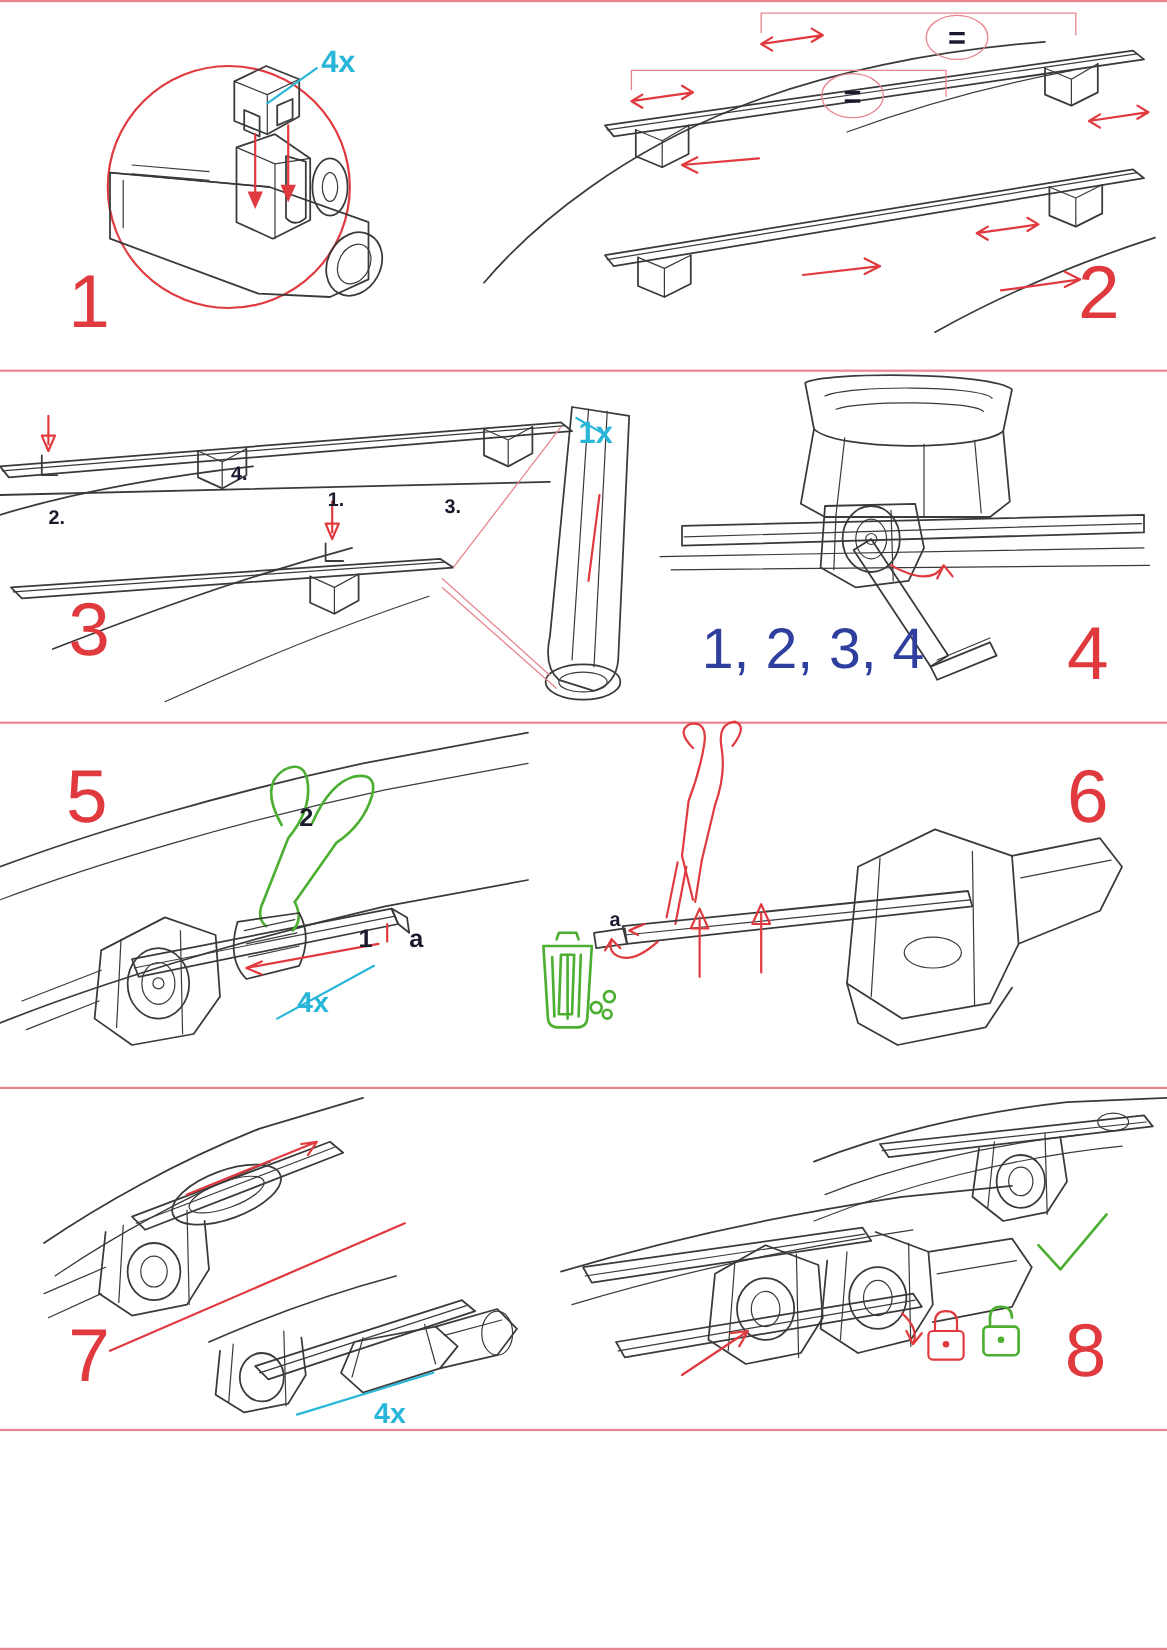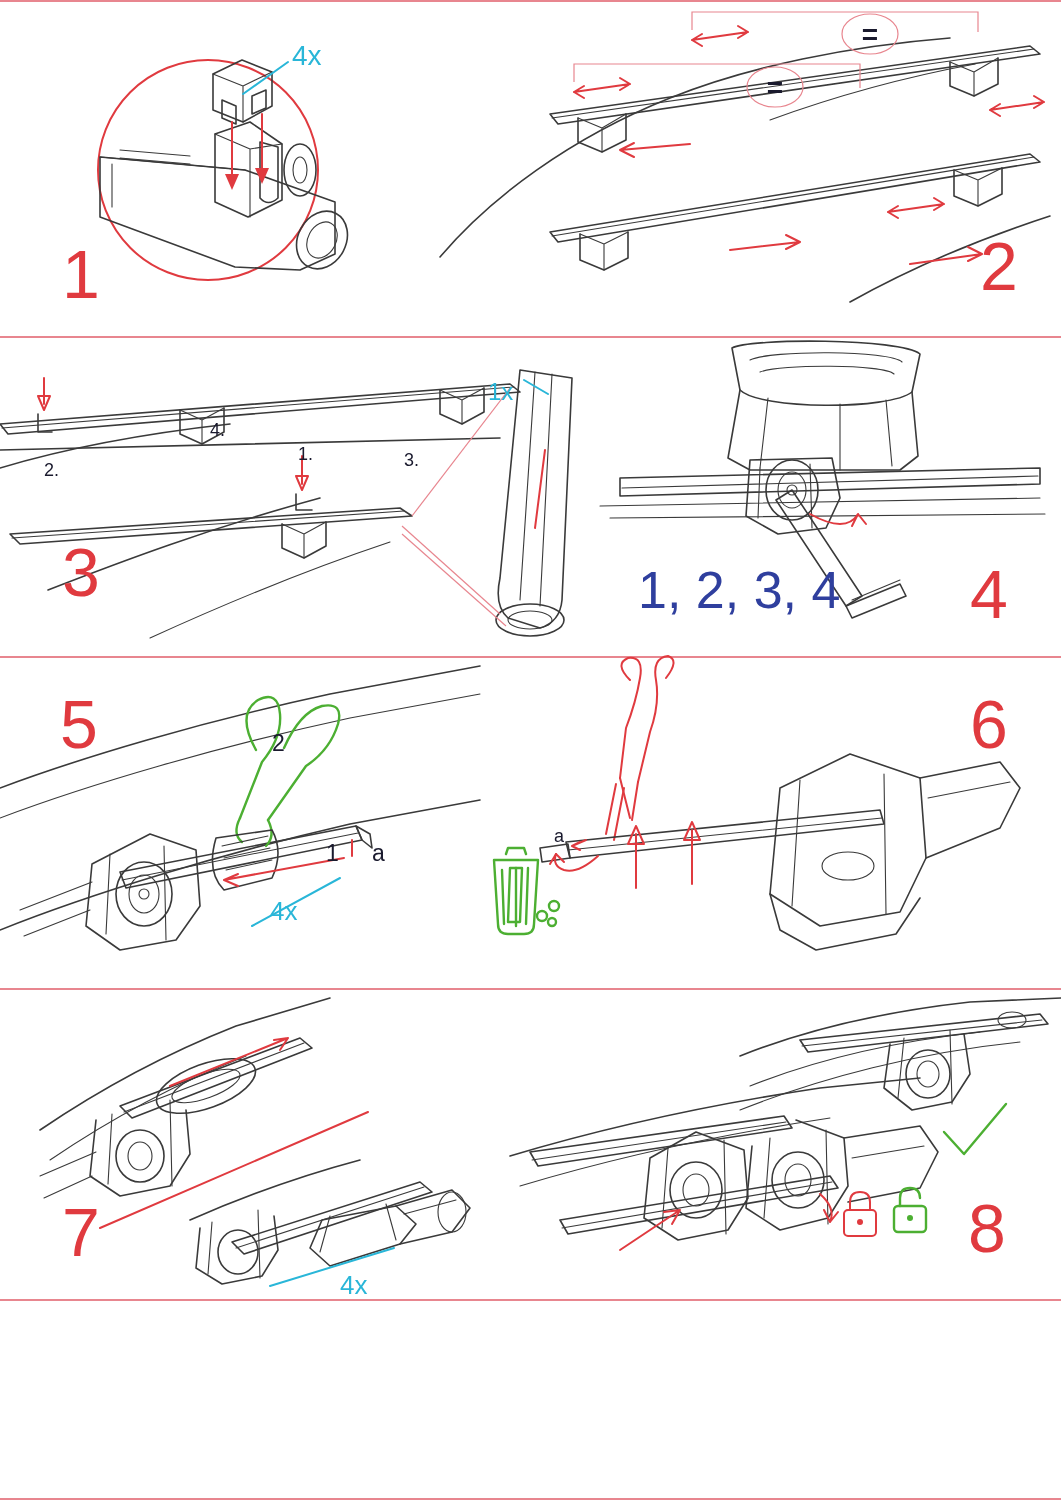--- a/index.html
+++ b/index.html
@@ -29,21 +29,21 @@
     line-height: 1;
     letter-spacing: 1px;
   }
 
   .cyan { color: #29b6d8; }
   .blue { color: #2f3f9e; }
 
   .lbl {
     position: absolute;
     font-size: 23px;
-    font-weight: 400;
+    font-weight: 700;
   }
   .lbl.small { font-size: 18px; }
 
   svg { display: block; overflow: visible; }
   .ln  { fill: none; stroke: #3a3a3a; stroke-width: 1.6; stroke-linejoin: round; stroke-linecap: round; }
   .ln2 { fill: none; stroke: #3a3a3a; stroke-width: 1.1; stroke-linejoin: round; stroke-linecap: round; }
   .rd  { fill: none; stroke: #e03a3f; stroke-width: 2; stroke-linecap: round; stroke-linejoin: round; }
   .rdt { fill: none; stroke: #e8868f; stroke-width: 1.2; }
   .cy  { fill: none; stroke: #29b6d8; stroke-width: 2; stroke-linecap: round; }
   .gr  { fill: none; stroke: #4caf32; stroke-width: 2.4; stroke-linecap: round; stroke-linejoin: round; }
@@ -175,21 +175,21 @@
       <path class="rd" d="M302,118 L302,146 M302,152 L296,138 L308,138 Z" fill="#e03a3f"></path>
       <path class="ln" d="M296,156 L296,172 L312,172"></path>
 
       <path class="cy" d="M524,42 L548,56"></path>
     </svg>
     <div class="stepnum" style="left:62px; top:200px">3</div>
     <div class="lbl small" style="left:44px; top:122px">2.</div>
     <div class="lbl small" style="left:298px; top:106px">1.</div>
     <div class="lbl small" style="left:404px; top:112px">3.</div>
     <div class="lbl small" style="left:210px; top:82px">4.</div>
-    <div class="lbl cyan" style="left:488px; top:40px; font-size:24px">1x</div>
+    <div class="lbl cyan" style="left:526px; top:40px; font-size:28px">1x</div>
   </div>
 
   <div class="panel" style="left:600px;top:338px;width:461px;height:318px">
     <svg width="461" height="318" viewBox="0 0 461 318">
 
       <path class="ln" d="M132,10 C150,0 300,0 320,16 L312,54 C290,72 160,72 140,52 Z"></path>
       <path class="ln2" d="M150,22 C170,12 290,12 302,24"></path>
       <path class="ln2" d="M160,34 C180,26 284,26 294,36"></path>
       <path class="ln" d="M140,52 L128,120 L150,132 L300,132 L318,118 L312,54"></path>
       <path class="ln2" d="M168,60 L160,130 M240,66 L240,132 M286,62 L292,128"></path>

